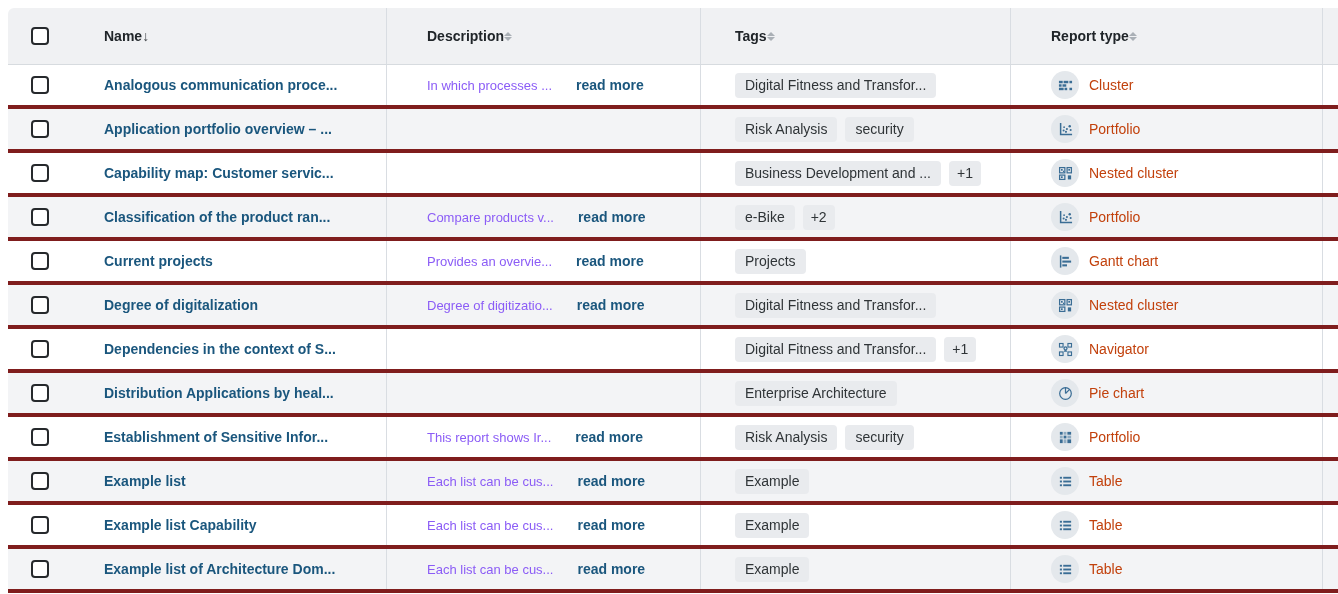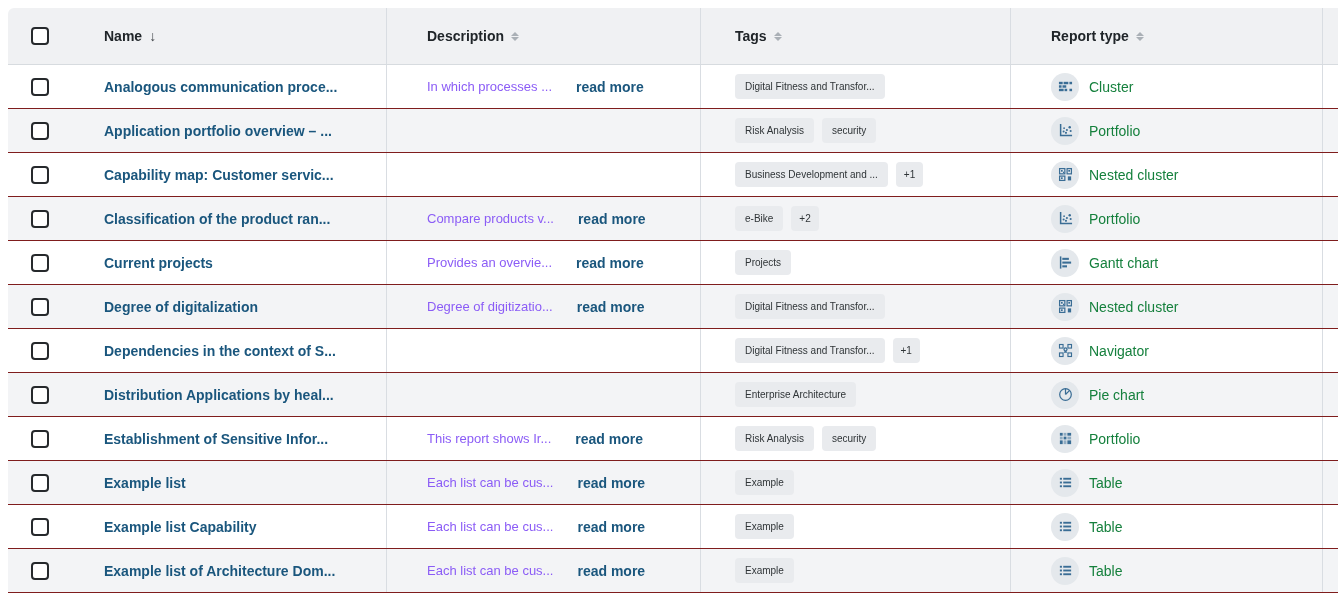--- a/index.html
+++ b/index.html
@@ -1,51 +1,51 @@
 <!DOCTYPE html>
 <html><head>
 <meta charset="utf-8">
 <style>
   * { margin:0; padding:0; box-sizing:border-box; }
   html,body { width:1338px; height:594px; overflow:hidden; background:#fff;
     font-family:"Liberation Sans", sans-serif; }
   .table-wrap { margin:8px 0 0 8px; width:1330px; }
   .thead { display:flex; height:57px; background:#f0f1f3; border-bottom:1px solid #d7dbdf;
     border-top-left-radius:6px; }
-  .row { display:flex; height:44px; background:#fff; border-bottom:1px solid #7f1d1d; }
+  .row { display:flex; height:44px; background:#fff; border-bottom:4px solid #7f1d1d; }
   .row.zebra { background:#f3f4f6; }
   .cell { display:flex; align-items:center; height:100%; }
   .col-check { width:78px; padding-left:23px; }
   .col-name  { width:300px; padding-left:18px; overflow:hidden; }
   .col-desc  { width:314px; padding-left:40px; border-left:1px solid #d9dde2; overflow:hidden; }
   .col-tags  { width:310px; padding-left:34px; border-left:1px solid #d9dde2; gap:8px; overflow:hidden; }
   .col-report{ width:312px; padding-left:40px; border-left:1px solid #d9dde2; }
   .col-extra { flex:1; border-left:1px solid #d9dde2; }
   .checkbox { width:18px; height:18px; border:2px solid #26292c; border-radius:4px;
     background:#fff; display:inline-block; cursor:pointer; }
   .hdr-label { font-size:14px; font-weight:700; color:#202529; }
-  .hdr-cell-inner { display:flex; align-items:center; gap:7px; cursor:pointer; }
+  .hdr-cell-inner { display:flex; align-items:center; cursor:pointer; }
   .sort-arrow { font-size:14px; color:#44484c; font-weight:400; }
   .carets { display:flex; flex-direction:column; gap:1px; align-items:center; }
   .caret-up { width:0; height:0; border-left:4px solid transparent; border-right:4px solid transparent;
     border-bottom:4px solid #aab0b6; }
   .caret-down { width:0; height:0; border-left:4px solid transparent; border-right:4px solid transparent;
     border-top:4px solid #aab0b6; }
   .name-link { font-size:14px; font-weight:700; color:#1a567d; text-decoration:none;
     white-space:nowrap; cursor:pointer; }
   .desc-text { font-size:13px; color:#8b5cf6; white-space:nowrap; }
   .read-more { font-size:14px; font-weight:700; color:#1a567d; margin-left:24px;
     white-space:nowrap; cursor:pointer; text-decoration:none; }
   .tag-chip { display:inline-flex; align-items:center; height:25px; padding:0 10px;
-    background:#e9ebee; border-radius:4px; font-size:10px; color:#2f3437;
+    background:#e9ebee; border-radius:4px; font-size:14px; color:#2f3437;
     white-space:nowrap; cursor:pointer; }
   .tag-chip.overflow { padding:0 8px; }
   .icon-circle { width:28px; height:28px; border-radius:50%; background:#e4e8ec;
     display:inline-flex; align-items:center; justify-content:center; flex:none; }
-  .report-label { font-size:14px; color:#15803d; margin-left:10px; white-space:nowrap; }
+  .report-label { font-size:14px; color:#c2410c; margin-left:10px; white-space:nowrap; }
 </style>
 </head>
 <body>
 
 <div class="table-wrap">
   <div class="thead">
     <div class="cell col-check">
       <span class="checkbox"></span>
     </div>
     <div class="cell col-name">

